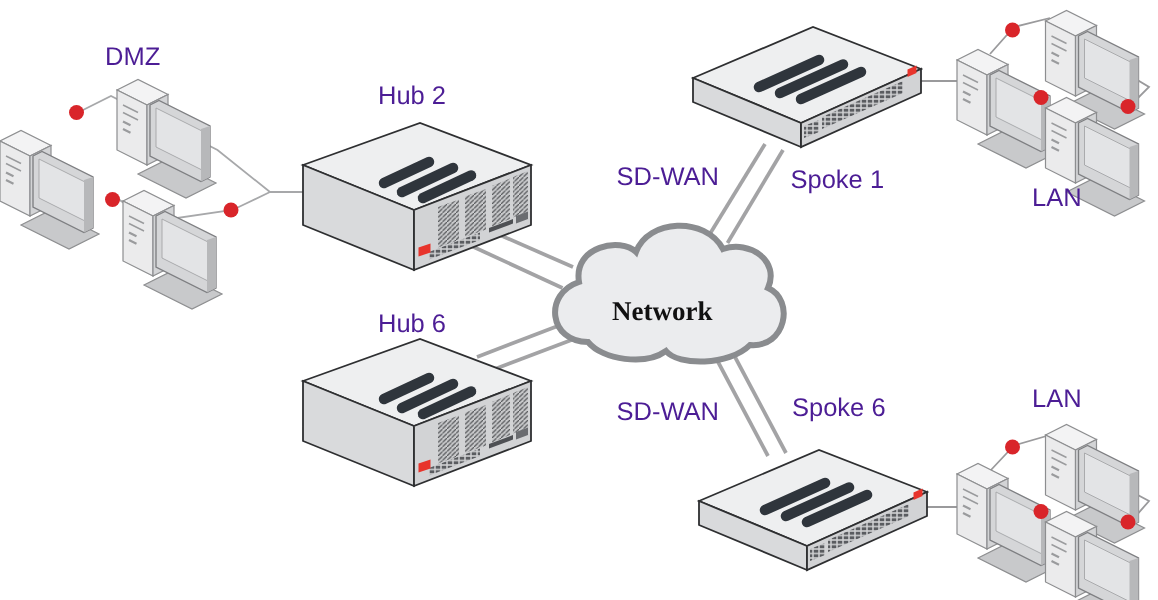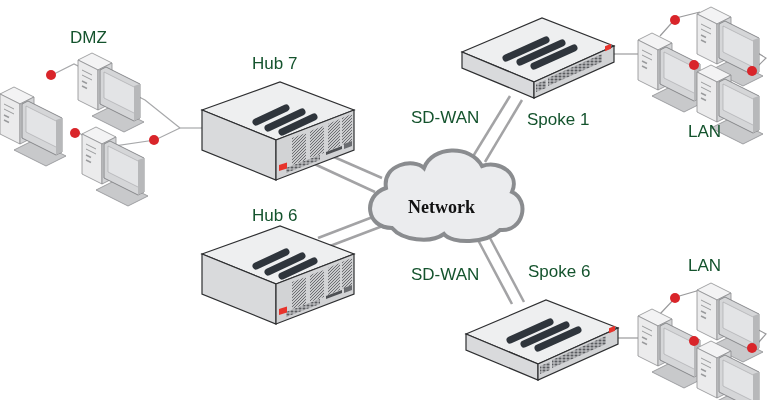--- a/index.html
+++ b/index.html
@@ -1,18 +1,18 @@
 <!DOCTYPE html>
 <html><head>
   <meta charset="utf-8">
   <style>
     html, body { margin: 0; padding: 0; background: #ffffff; }
     body { width: 772px; height: 400px; overflow: hidden; position: relative; font-family: "Liberation Sans", sans-serif; }
     #diagram { position: absolute; left: 0; top: 0; width: 772px; height: 400px; }
-    .lbl { position: absolute; font-family: "Liberation Sans", sans-serif; font-size: 17px; color: #14532d; white-space: nowrap; line-height: 1; text-align: center; }
+    .lbl { position: absolute; font-family: "Liberation Sans", sans-serif; font-size: 17px; color: #4c1d95; white-space: nowrap; line-height: 1; text-align: center; }
     .cloud-lbl { position: absolute; font-family: Liberation Serif, serif; font-size: 18px; font-weight: bold; color: #111111; white-space: nowrap; line-height: 1; }
   </style>
 </head>
 <body>
 
 <svg id="diagram" viewBox="0 0 772 400" xmlns="http://www.w3.org/2000/svg">
   <defs>
     <pattern id="vent" width="3" height="3" patternUnits="userSpaceOnUse">
       <rect width="3" height="3" fill="#c9cacc"></rect>
       <path d="M0 3 L3 0" stroke="#55575a" stroke-width="0.8"></path>
@@ -168,21 +168,21 @@
     <use href="#pc" x="697" y="280"></use>
     <use href="#pc" x="638" y="306"></use>
     <use href="#pc" x="697" y="338"></use>
     <circle cx="675" cy="298" r="5" fill="#d9252a"></circle>
     <circle cx="694" cy="341" r="5" fill="#d9252a"></circle>
     <circle cx="752" cy="348" r="5" fill="#d9252a"></circle>
   </g>
 </svg>
 
 <div class="lbl" style="left:70px; top:29px;">DMZ</div>
-<div class="lbl" style="left:252px; top:55px;">Hub 7</div>
+<div class="lbl" style="left:252px; top:55px;">Hub 2</div>
 <div class="lbl" style="left:252px; top:207px;">Hub 6</div>
 <div class="cloud-lbl" style="left:408px; top:198px;">Network</div>
 <div class="lbl" style="left:411px; top:109px;">SD-WAN</div>
 <div class="lbl" style="left:411px; top:266px;">SD-WAN</div>
 <div class="lbl" style="left:527px; top:111px;">Spoke 1</div>
 <div class="lbl" style="left:528px; top:263px;">Spoke 6</div>
 <div class="lbl" style="left:688px; top:123px;">LAN</div>
 <div class="lbl" style="left:688px; top:257px;">LAN</div>
 
 </body></html>

